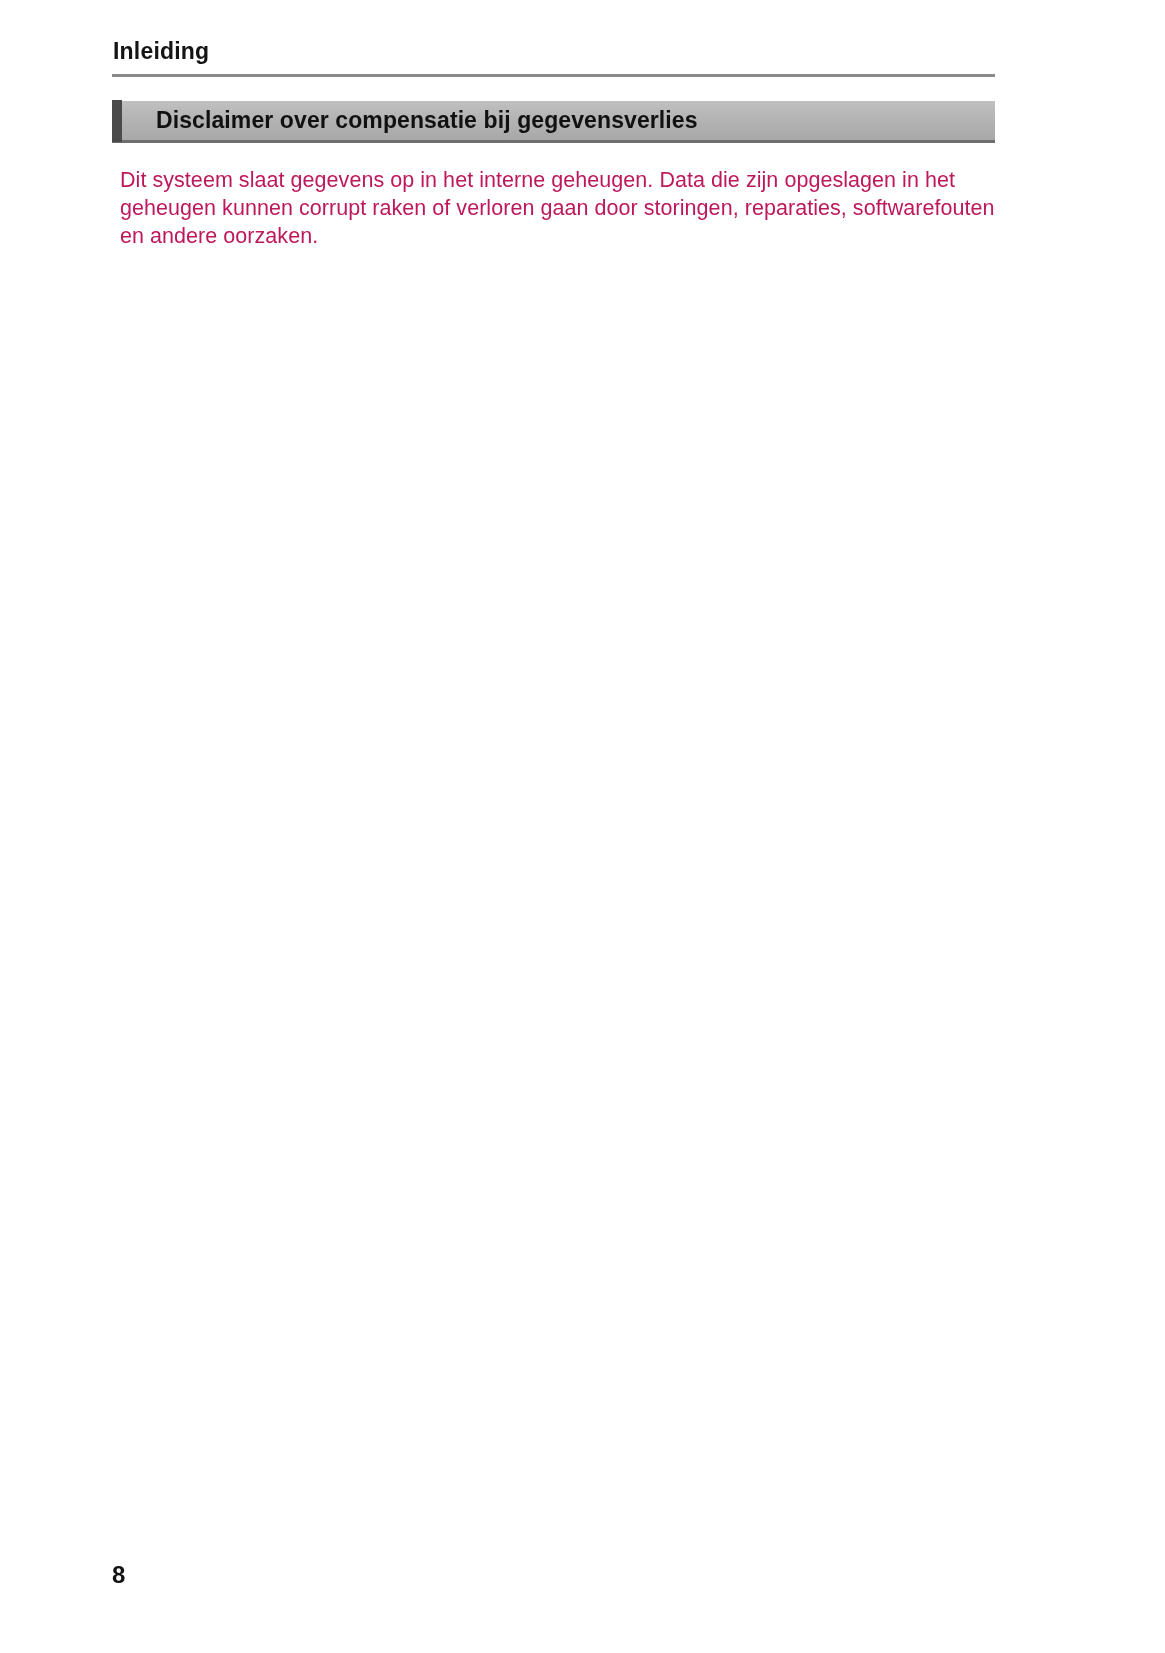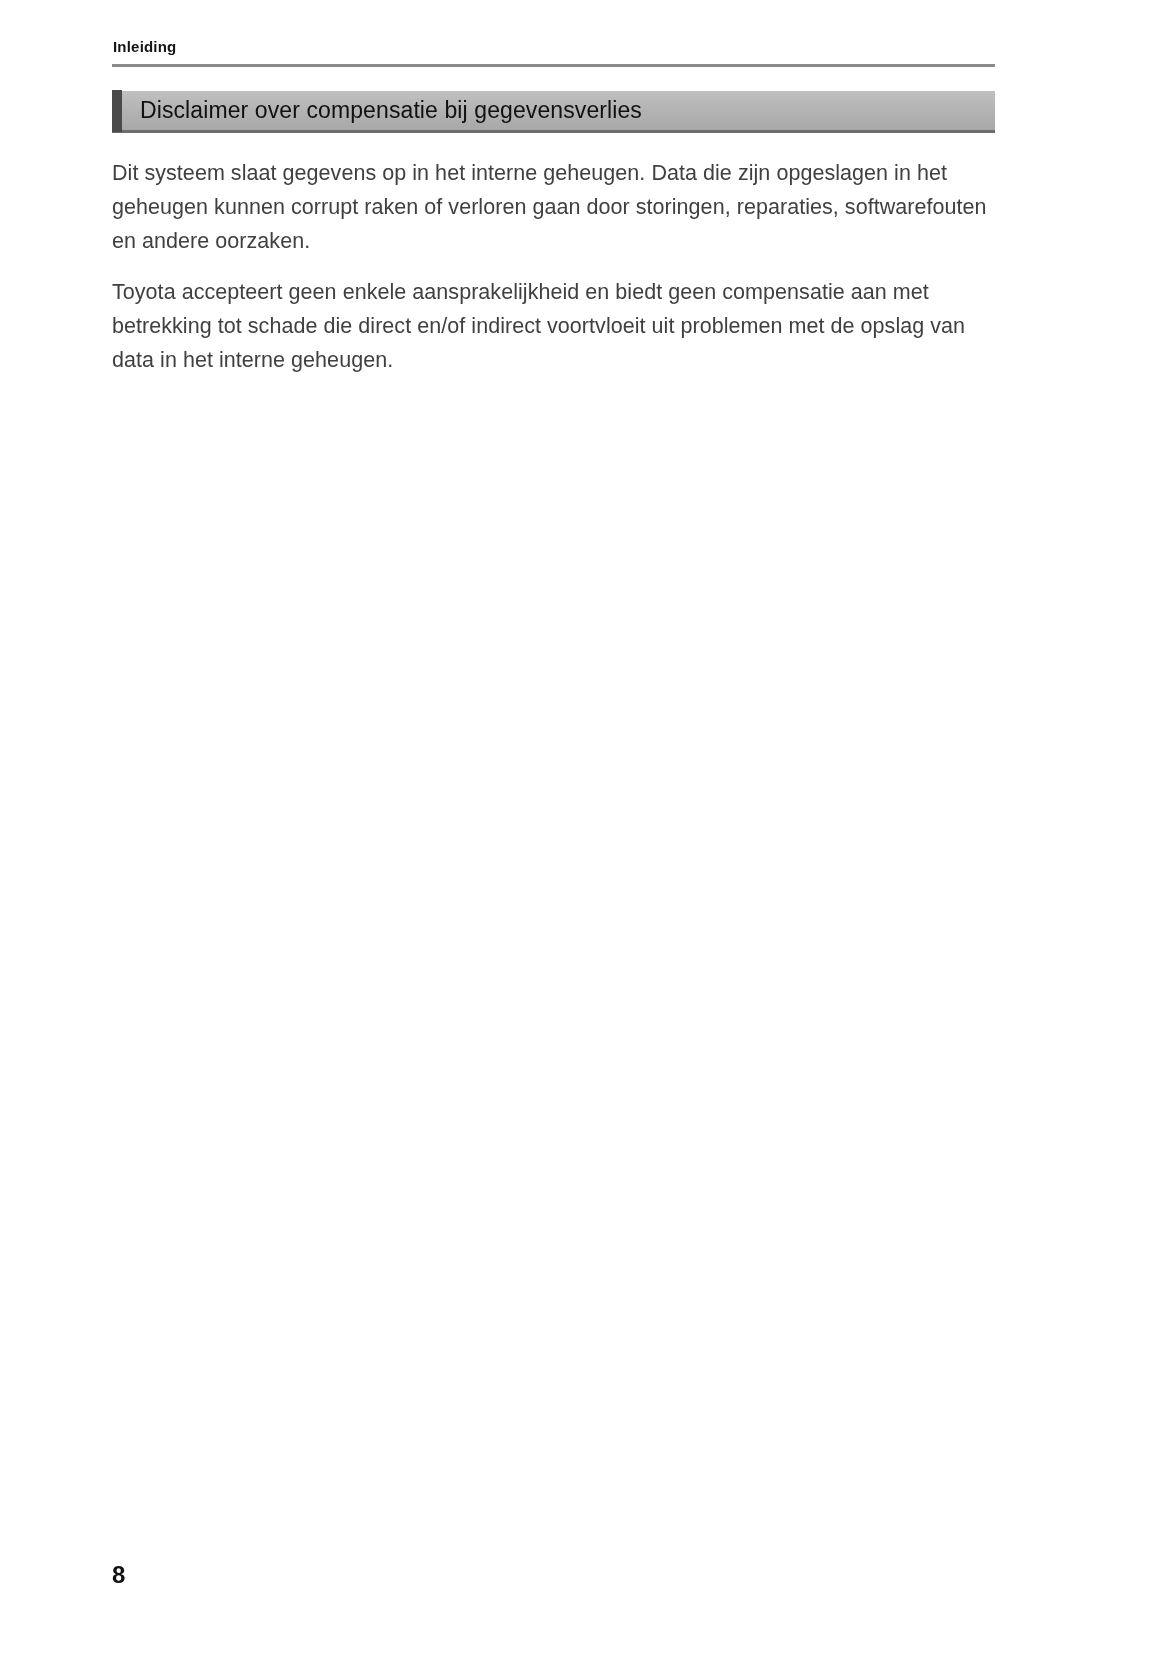--- a/index.html
+++ b/index.html
@@ -18,21 +18,21 @@
   .page {
     position: absolute;
     top: 0;
     left: 0;
     width: 1165px;
     height: 1653px;
     box-sizing: border-box;
     padding: 30px 112px 0 112px;
   }
   .running-head {
-    font-size: 15px;
+    font-size: 23px;
     font-weight: bold;
     letter-spacing: 0.2px;
     color: #141414;
     padding-left: 1px;
     margin-top: 8px;
     margin-bottom: 9px;
   }
   .head-rule {
     height: 3px;
     background: #8a8a8a;
@@ -52,31 +52,31 @@
     position: relative;
   }
   .section-band .tab {
     width: 10px;
     height: 42px;
     background: #4a4a4a;
     flex: 0 0 auto;
   }
   .section-band .band-title {
     font-size: 23px;
-    font-weight: normal;
+    font-weight: bold;
     color: #111111;
-    padding-left: 18px;
+    padding-left: 34px;
     letter-spacing: 0.1px;
     line-height: 1;
   }
   p.body-text {
     font-size: 21.5px;
-    line-height: 34px;
-    color: #404040;
-    margin: 0 0 17px 0;
+    line-height: 28px;
+    color: #be185d;
+    margin: 0 0 17px 8px;
     width: 880px;
     letter-spacing: 0.05px;
   }
   p.body-text:last-of-type {
     margin-bottom: 0;
   }
   .section2-wrap {
     margin-top: 22px;
   }
   .page-number {
@@ -95,21 +95,20 @@
 
   <div class="running-head">Inleiding</div>
   <div class="head-rule"></div>
 
   <div class="section">
     <div class="section-band">
       <span class="tab"></span>
       <span class="band-title">Disclaimer over compensatie bij gegevensverlies</span>
     </div>
     <p class="body-text">Dit systeem slaat gegevens op in het interne geheugen. Data die zijn opgeslagen in het geheugen kunnen corrupt raken of verloren gaan door storingen, reparaties, softwarefouten en andere oorzaken.</p>
-    <p class="body-text">Toyota accepteert geen enkele aansprakelijkheid en biedt geen compensatie aan met betrekking tot schade die direct en/of indirect voortvloeit uit problemen met de opslag van data in het interne geheugen.</p>
   </div>
 
   <div class="section section2-wrap">
   </div>
 
   <div class="page-number">8</div>
 
 </div>
 
 </body></html>

